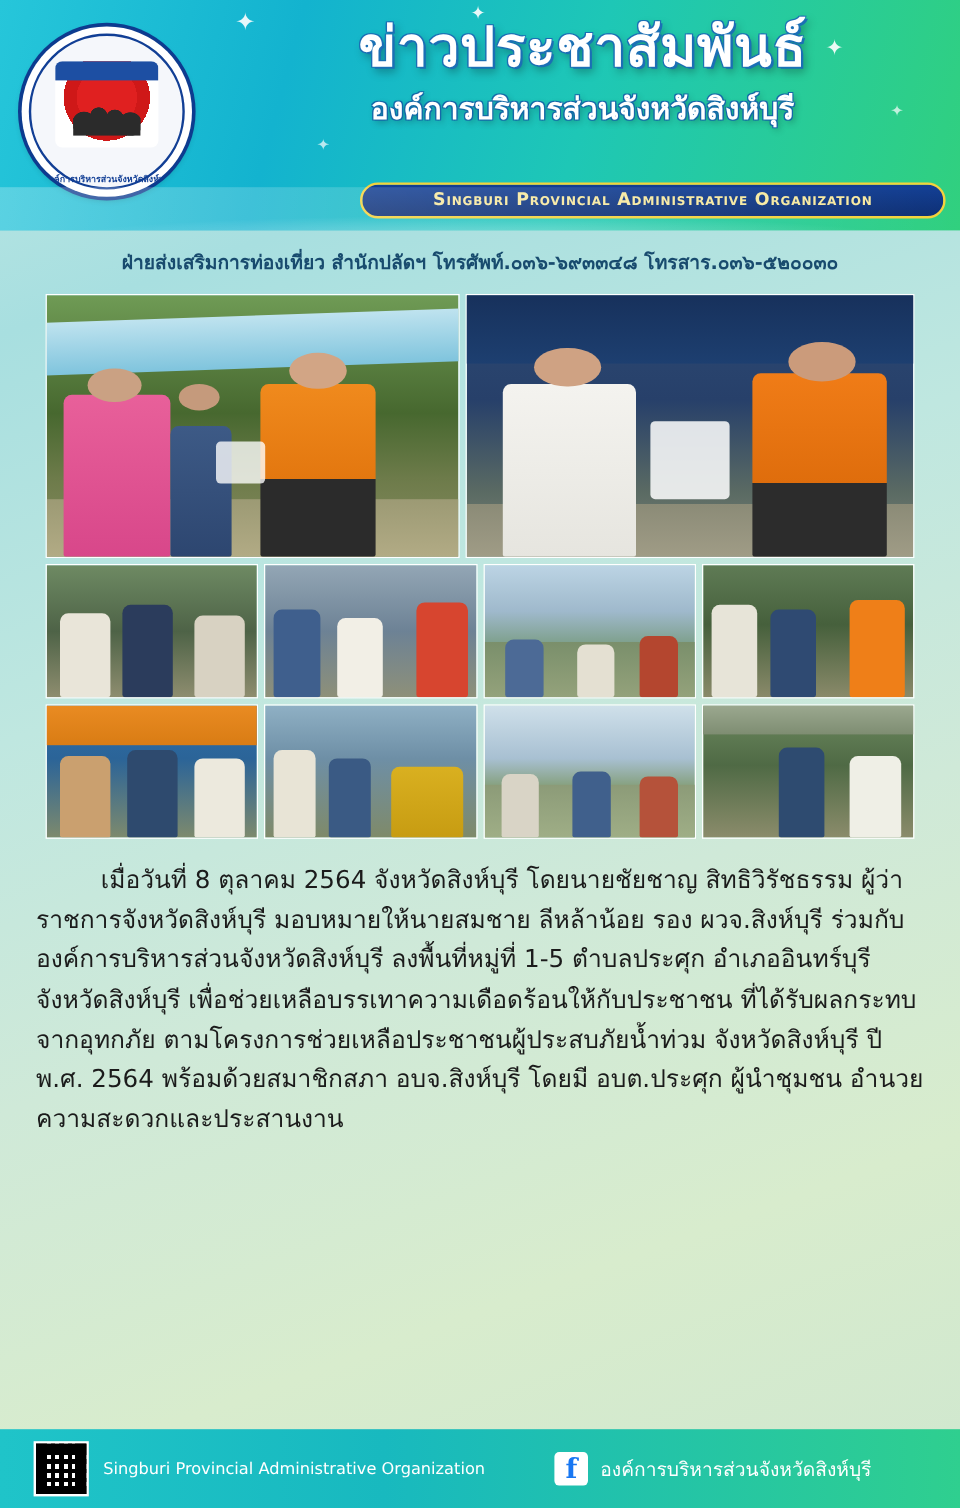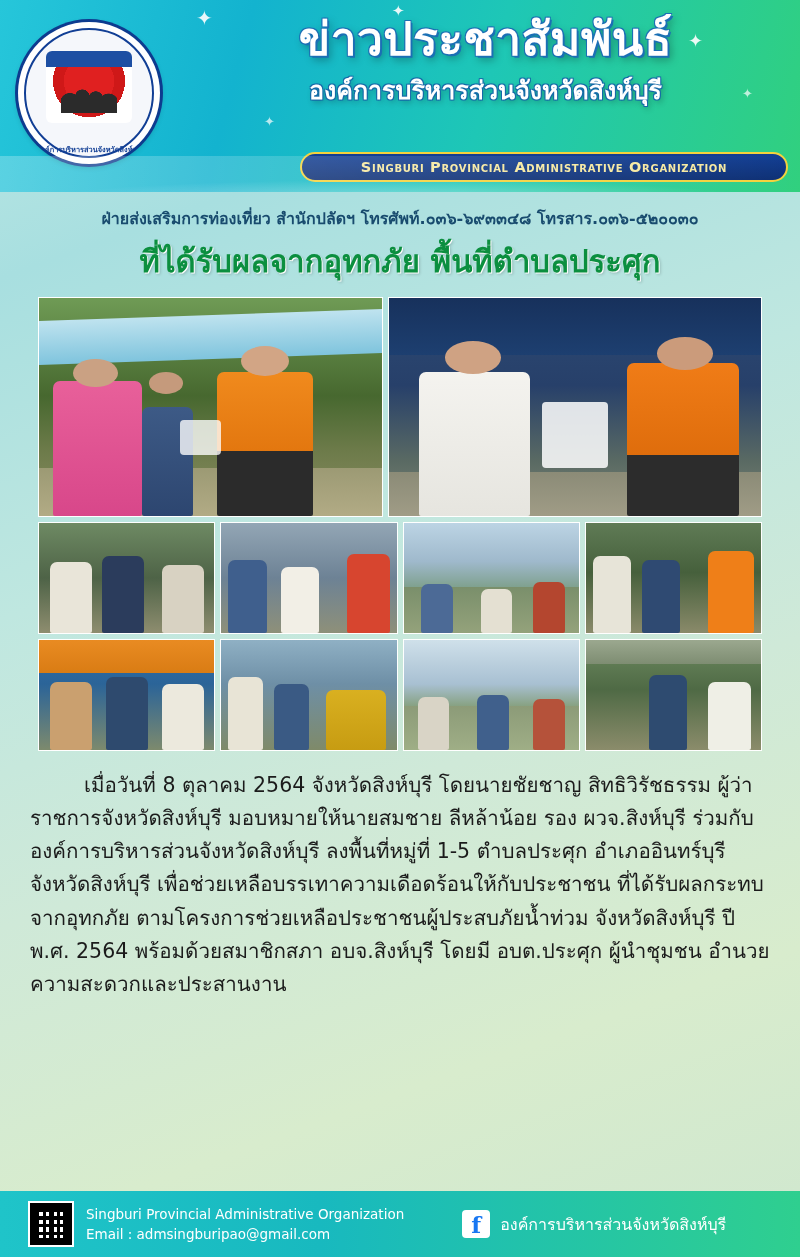--- a/index.html
+++ b/index.html
@@ -198,21 +198,20 @@
     </div>
 
     <div class="hdr-pill">
       <span>Singburi Provincial Administrative Organization</span>
     </div>
   </div>
 
   <div class="contact-line">ฝ่ายส่งเสริมการท่องเที่ยว สำนักปลัดฯ โทรศัพท์.๐๓๖-๖๙๓๓๔๘ โทรสาร.๐๓๖-๕๒๐๐๓๐</div>
 
   <div class="headline">
-    <div>ที่ได้รับผลจากอุทกภัย พื้นที่ตำบลประศุก</div>
   </div>
 
   <div class="collage">
 
     <div class="row r1">
       <div class="ph a">
         <div class="sky" style="background:linear-gradient(#6f9b55,#47682f 45%,#6d7b4a 70%,#8a8d62)"></div>
         <div class="tarp" style="top:8%;height:20%;background:linear-gradient(#bfe3ef,#7fc4dd);transform:skewY(-2deg)"></div>
         <div class="ground" style="height:22%;background:linear-gradient(#9c9a74,#b2ab85)"></div>
         <div class="fig" style="left:4%;width:26%;height:62%;background:linear-gradient(#e8609a,#d8478a)"></div>
@@ -298,19 +297,18 @@
   <div class="body-text">
     <span class="indent"></span><span>เมื่อวันที่ 8 ตุลาคม 2564 จังหวัดสิงห์บุรี โดยนายชัยชาญ สิทธิวิรัชธรรม ผู้ว่าราชการจังหวัดสิงห์บุรี มอบหมายให้นายสมชาย ลีหล้าน้อย รอง ผวจ.สิงห์บุรี ร่วมกับ องค์การบริหารส่วนจังหวัดสิงห์บุรี ลงพื้นที่หมู่ที่ 1-5 ตำบลประศุก อำเภออินทร์บุรี จังหวัดสิงห์บุรี เพื่อช่วยเหลือบรรเทาความเดือดร้อนให้กับประชาชน ที่ได้รับผลกระทบจากอุทกภัย ตามโครงการช่วยเหลือประชาชนผู้ประสบภัยน้ำท่วม จังหวัดสิงห์บุรี ปี พ.ศ. 2564 พร้อมด้วยสมาชิกสภา อบจ.สิงห์บุรี โดยมี อบต.ประศุก ผู้นำชุมชน อำนวยความสะดวกและประสานงาน</span>
   </div>
 
   <div class="footer">
     <div class="qr">
       <div class="qr-inner"></div>
     </div>
     <div class="foot-txt">
       <div>Singburi Provincial Administrative Organization</div>
-      <div>Email : admsingburipao@gmail.com</div>
     </div>
     <div class="fb">f</div>
     <div class="fb-txt">องค์การบริหารส่วนจังหวัดสิงห์บุรี</div>
   </div>
 
 </div>
 
 </body></html>

